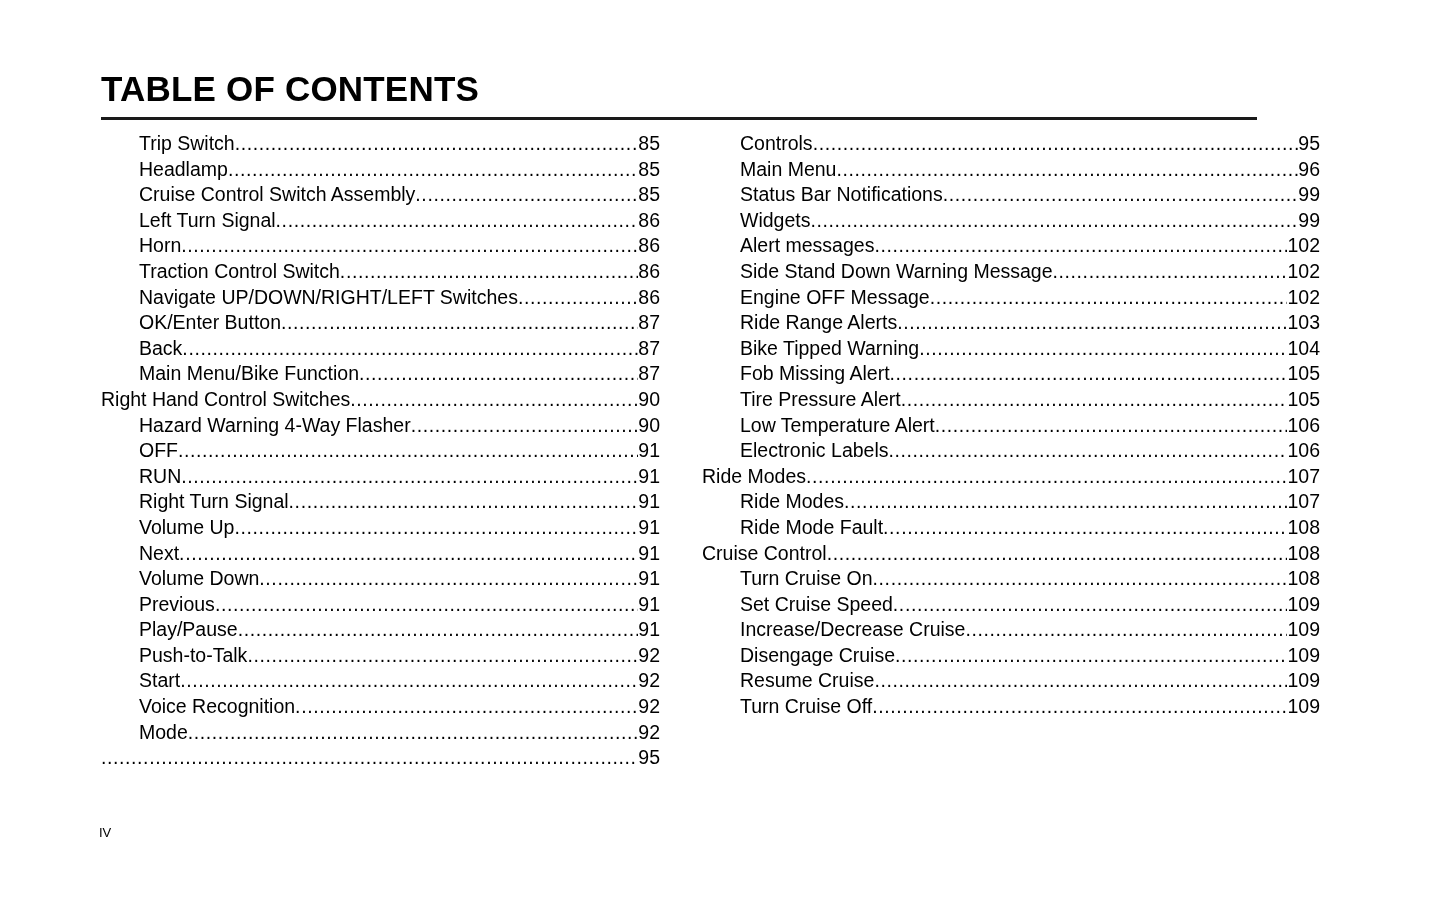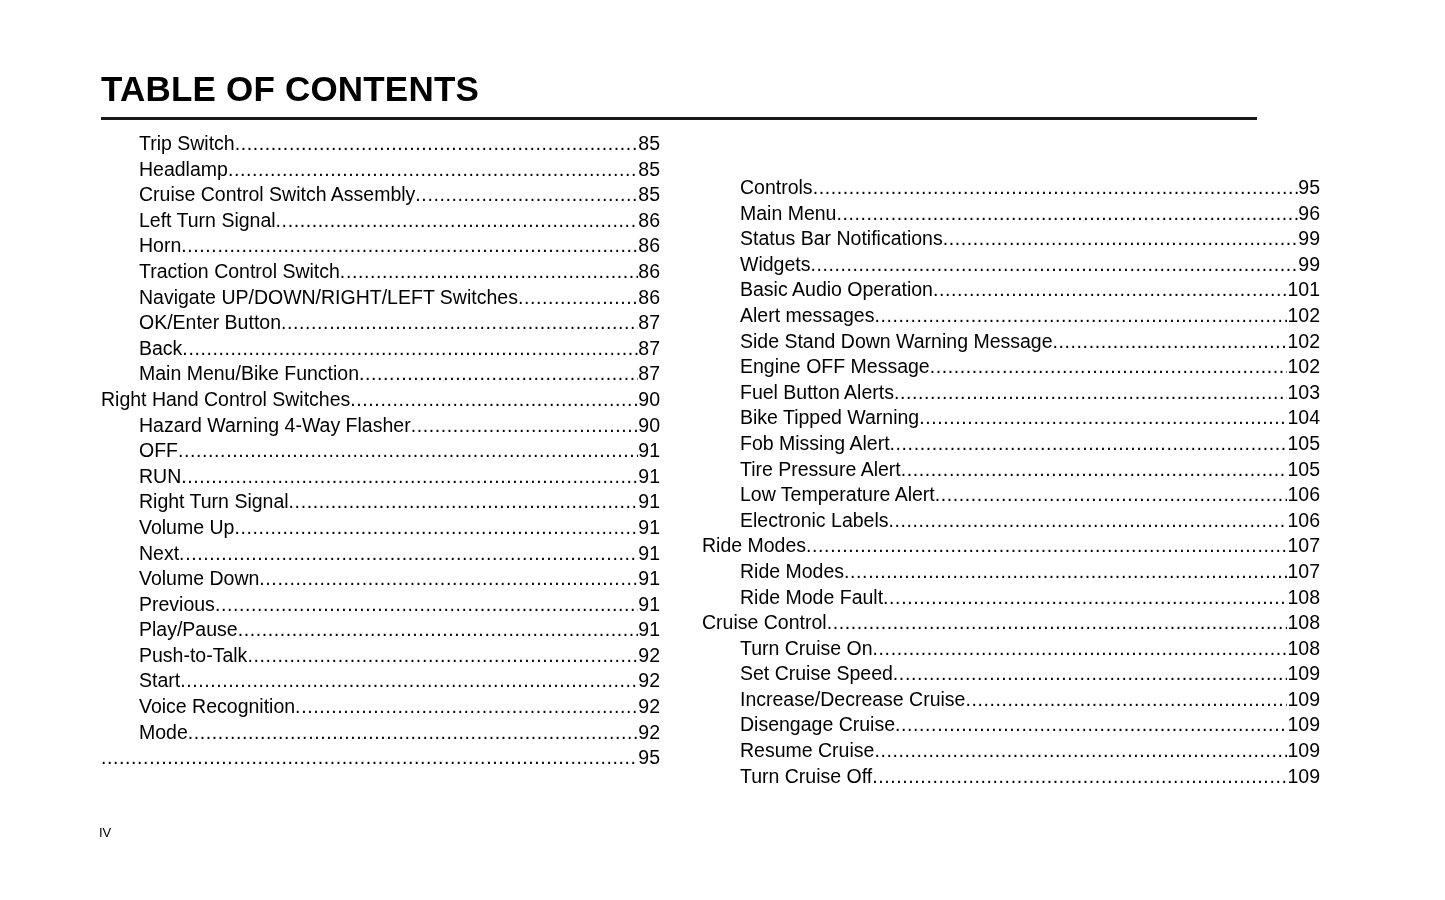--- a/index.html
+++ b/index.html
@@ -51,21 +51,20 @@
   .toc-col {
     box-sizing: border-box;
   }
   .toc-col.left {
     width: 660px;
     padding-left: 101px;
   }
   .toc-col.right {
     width: 660px;
     padding-left: 42px;
-    margin-top: 44px;
   }
   .toc-entry {
     display: flex;
     align-items: flex-start;
     font-size: 19.5px;
     line-height: 25.6px;
     height: 25.6px;
     white-space: nowrap;
     overflow: hidden;
   }
@@ -252,41 +251,36 @@
           <span class="entry-label">Status Bar Notifications</span>
           <span class="entry-leader"></span>
           <span class="entry-page">99</span>
         </div>
         <div class="toc-entry lvl1">
           <span class="entry-label">Widgets</span>
           <span class="entry-leader"></span>
           <span class="entry-page">99</span>
         </div>
         <div class="toc-entry lvl1">
-          <span class="entry-label">Basic Audio Operation</span>
-          <span class="entry-leader"></span>
-          <span class="entry-page">101</span>
-        </div>
-        <div class="toc-entry lvl1">
           <span class="entry-label">Alert messages</span>
           <span class="entry-leader"></span>
           <span class="entry-page">102</span>
         </div>
         <div class="toc-entry lvl1">
           <span class="entry-label">Side Stand Down Warning Message</span>
           <span class="entry-leader"></span>
           <span class="entry-page">102</span>
         </div>
         <div class="toc-entry lvl1">
           <span class="entry-label">Engine OFF Message</span>
           <span class="entry-leader"></span>
           <span class="entry-page">102</span>
         </div>
         <div class="toc-entry lvl1">
-          <span class="entry-label">Fuel Button Alerts</span>
+          <span class="entry-label">Ride Range Alerts</span>
           <span class="entry-leader"></span>
           <span class="entry-page">103</span>
         </div>
         <div class="toc-entry lvl1">
           <span class="entry-label">Bike Tipped Warning</span>
           <span class="entry-leader"></span>
           <span class="entry-page">104</span>
         </div>
         <div class="toc-entry lvl1">
           <span class="entry-label">Fob Missing Alert</span>

